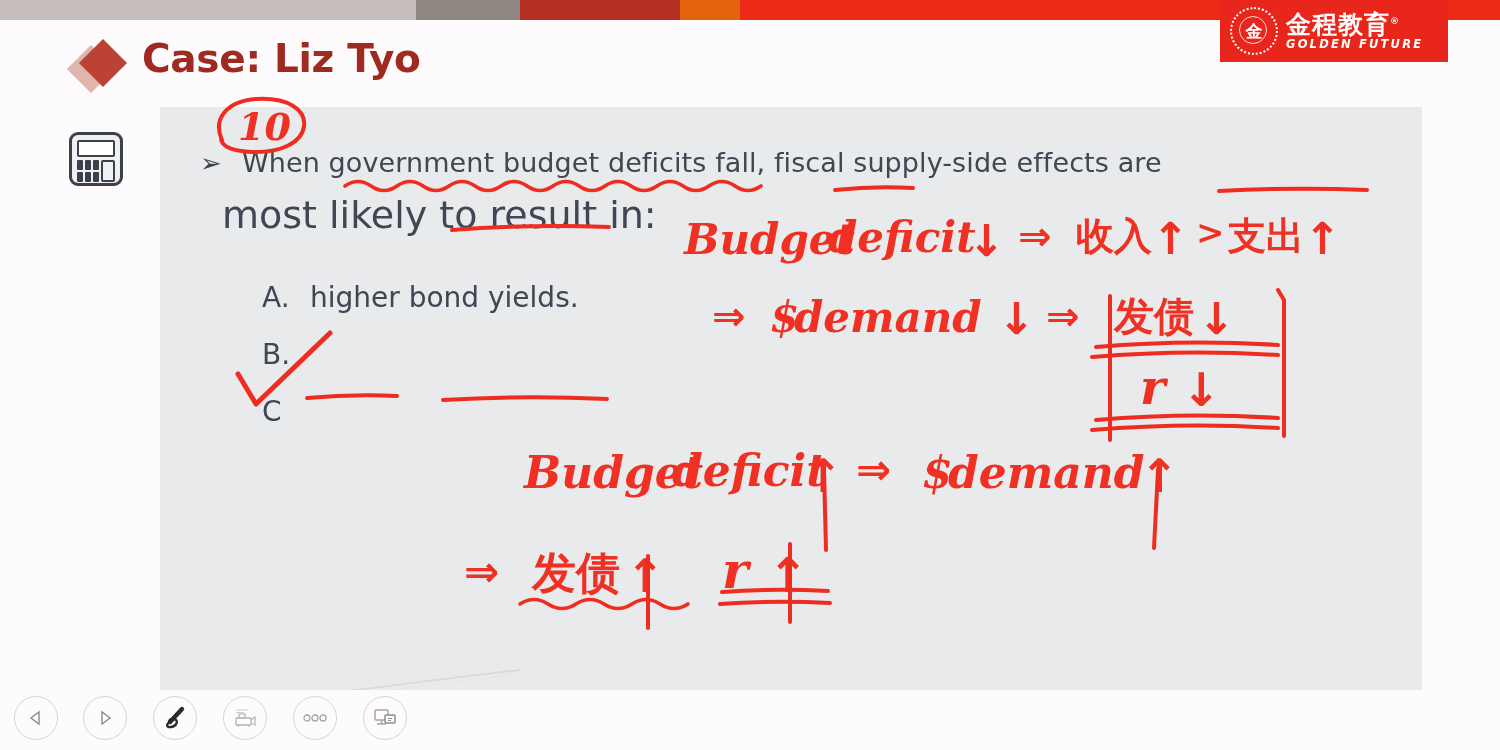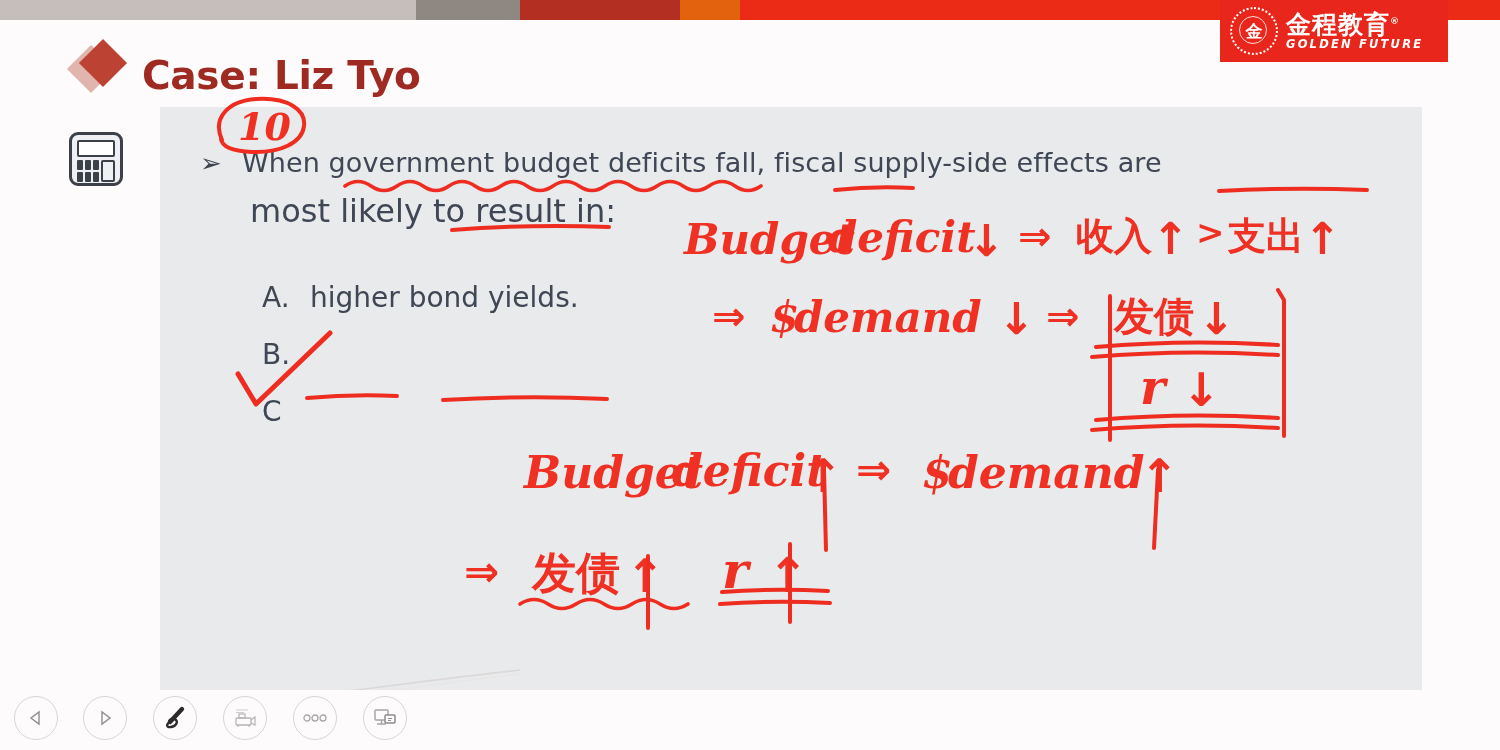--- a/index.html
+++ b/index.html
@@ -66,21 +66,21 @@
     color: #fff; font-size: 11.5px; font-weight: bold;
     letter-spacing: 2.2px;
     font-family: "DejaVu Sans", sans-serif;
     margin-top: 1px;
     font-style: italic;
   }
 
   
   #title-row {
     position: absolute; left: 70px; top: 36px;
-    display: flex; align-items: flex-end;
+    display: flex; align-items: flex-start;
   }
   #title-diamond {
     position: relative; width: 62px; height: 62px;
     flex: 0 0 62px; margin-right: 10px;
   }
   #title-diamond .d1, #title-diamond .d2 {
     position: absolute; width: 34px; height: 34px;
     transform: rotate(45deg);
   }
   #title-diamond .d1 { left: 4px; top: 16px; background: #dfb5ae; }
@@ -140,22 +140,22 @@
     margin-left: 60px;
     font-size: 27px;
     color: #3f4654;
     font-family: "DejaVu Sans", sans-serif;
     line-height: 1.63;
     text-align: justify;
     width: 1162px;
     letter-spacing: 0.1px;
   }
   #q-line2 {
-    margin-left: 68px;
-    font-size: 32px;
+    margin-left: 40px;
+    font-size: 38px;
     color: #3f4654;
     font-family: "DejaVu Sans", sans-serif;
     line-height: 1.63;
   }
   .choices {
     position: absolute; left: 80px; top: 140px;
     font-size: 28px;
     color: #3f4654;
     font-family: "DejaVu Sans", sans-serif;
   }

